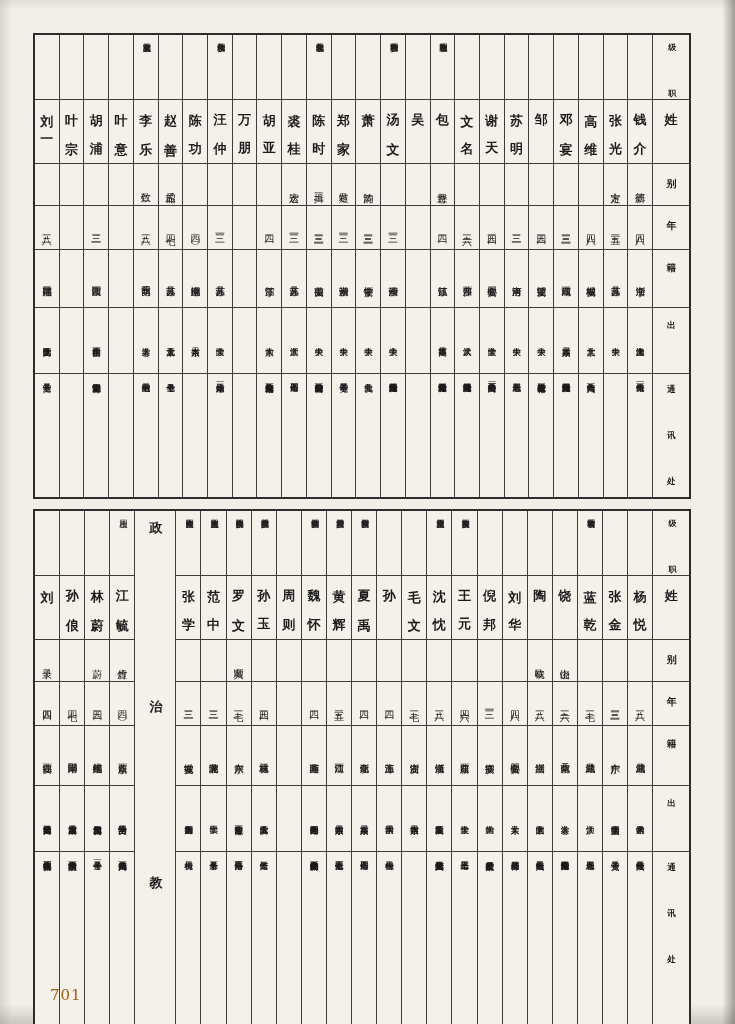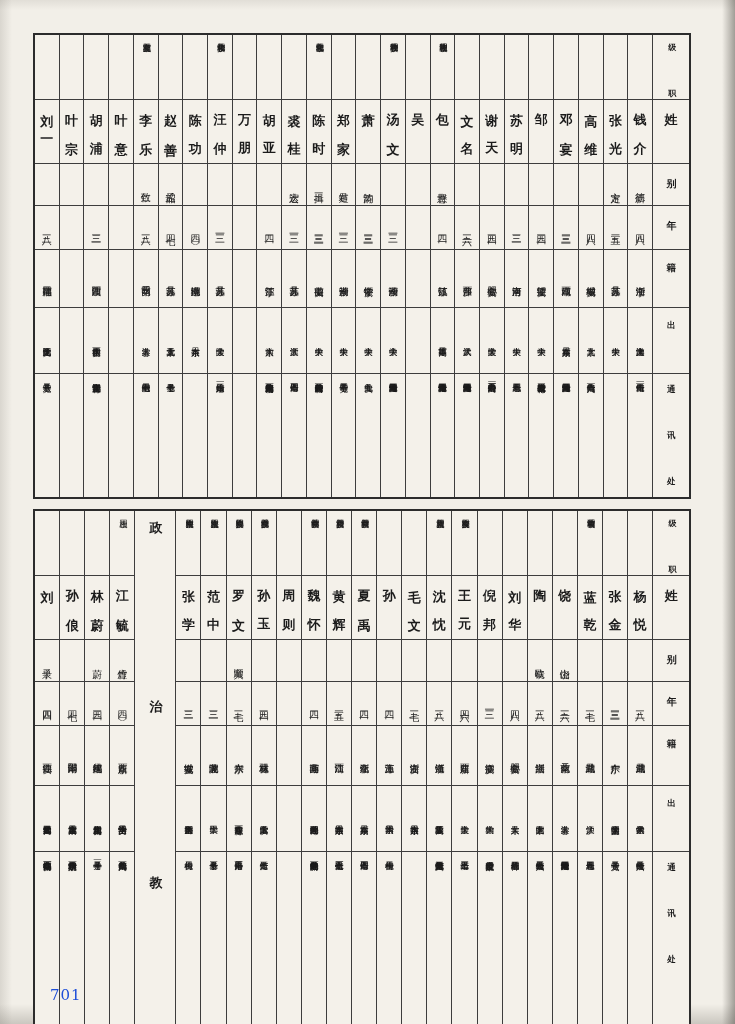--- a/index.html
+++ b/index.html
@@ -46,21 +46,21 @@
   .r-alias .vtext{font-size:10px;}
   .r-age .vtext{font-size:10px;letter-spacing:1px;}
   .r-native .vtext{font-size:9.5px;line-height:1.12;}
   .r-origin .vtext{font-size:8.5px;line-height:1.12;max-height:56px;}
   .r-address .vtext{font-size:8.5px;line-height:1.12;max-height:92px;}
   .htext{font-size:13px;font-weight:700;height:84%;text-align:justify;text-align-last:justify;line-height:1.0;}
   .r-alias .htext,.r-age .htext{height:70%;}
   .section-label{font-size:13px;font-weight:700;height:52%;text-align:justify;text-align-last:justify;}
   #page-number{
     position:absolute;left:50px;top:986px;font-size:15px;
-    font-family:"DejaVu Serif","Liberation Serif",serif;color:#1d4ed8;letter-spacing:1px;
+    font-family:"DejaVu Serif","Liberation Serif",serif;color:#a16207;letter-spacing:1px;
   }
 </style>
 </head>
 <body>
 
 <div id="table1" class="table">
     <div class="col person-col">
       <div class="cell r-rank">
         <span class="vtext"></span>
       </div>

